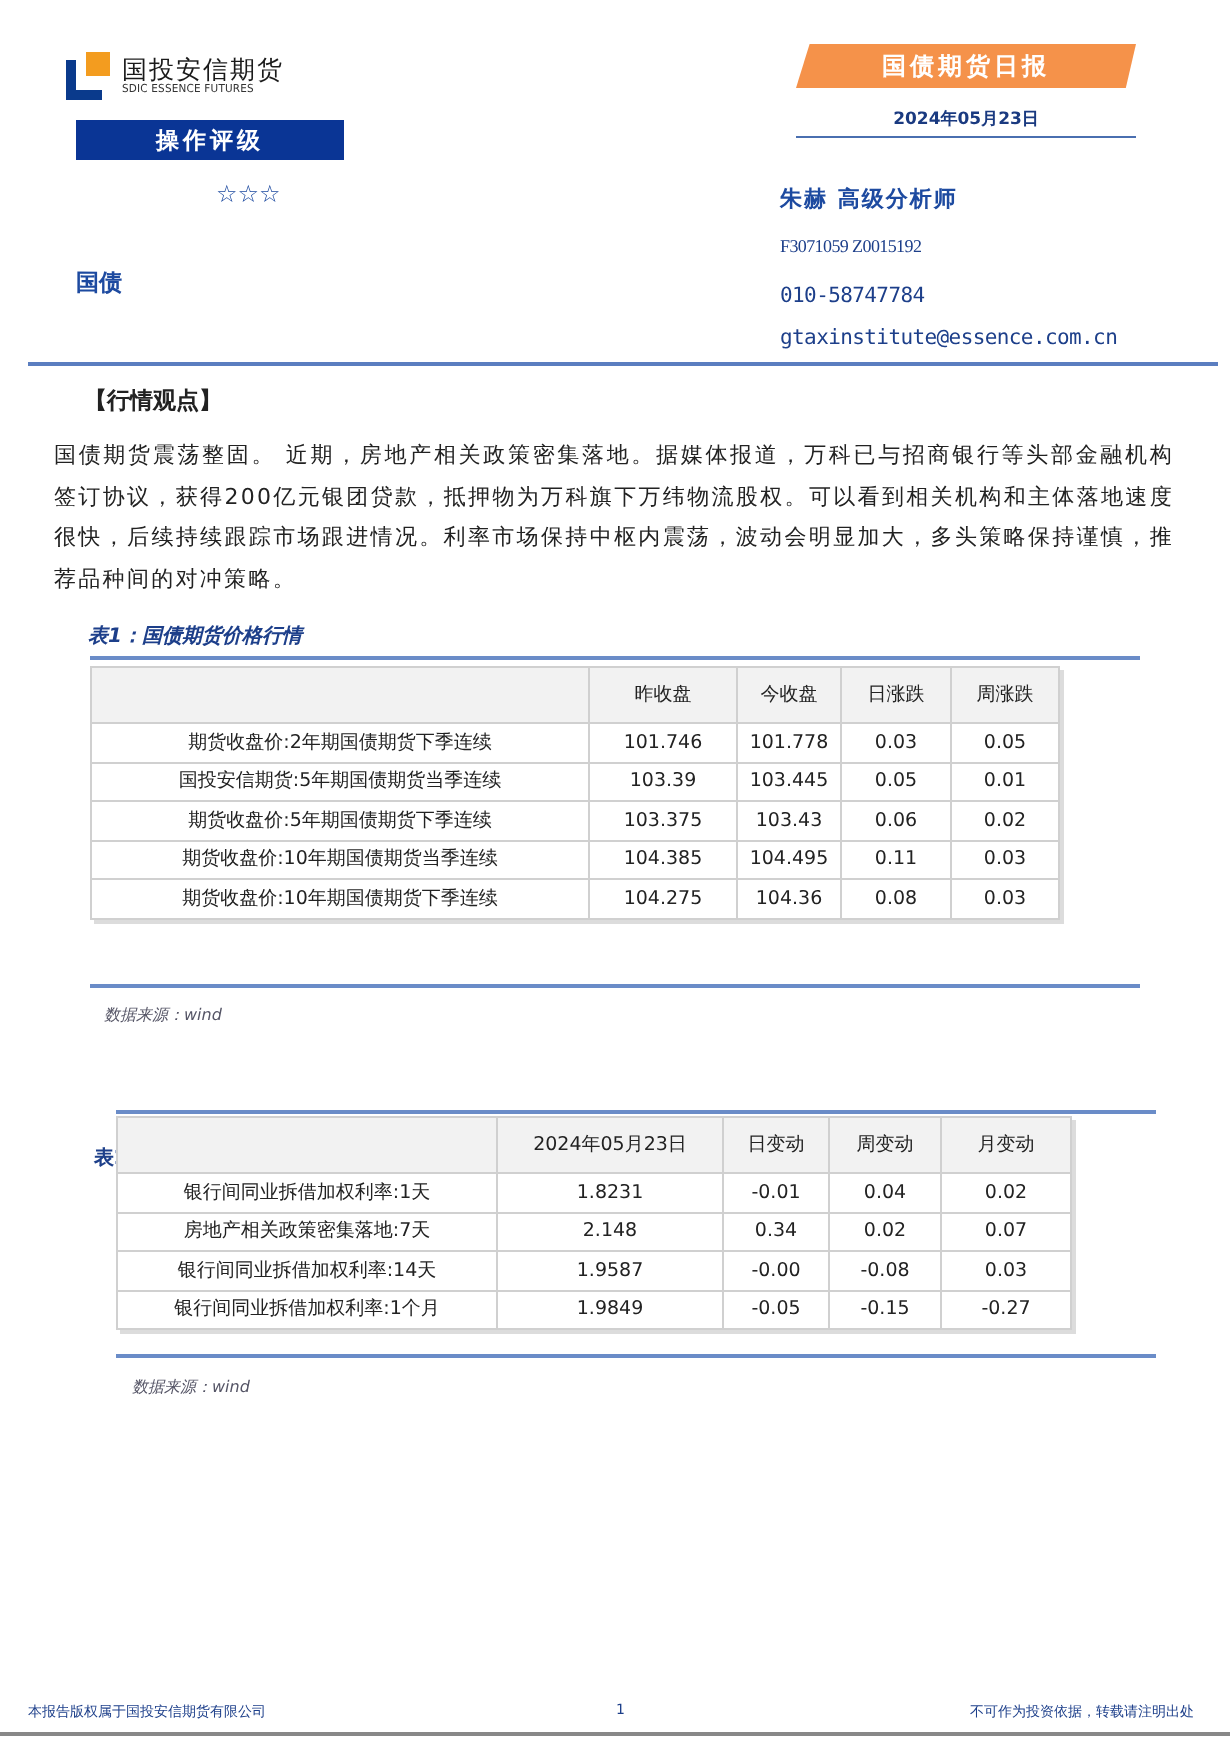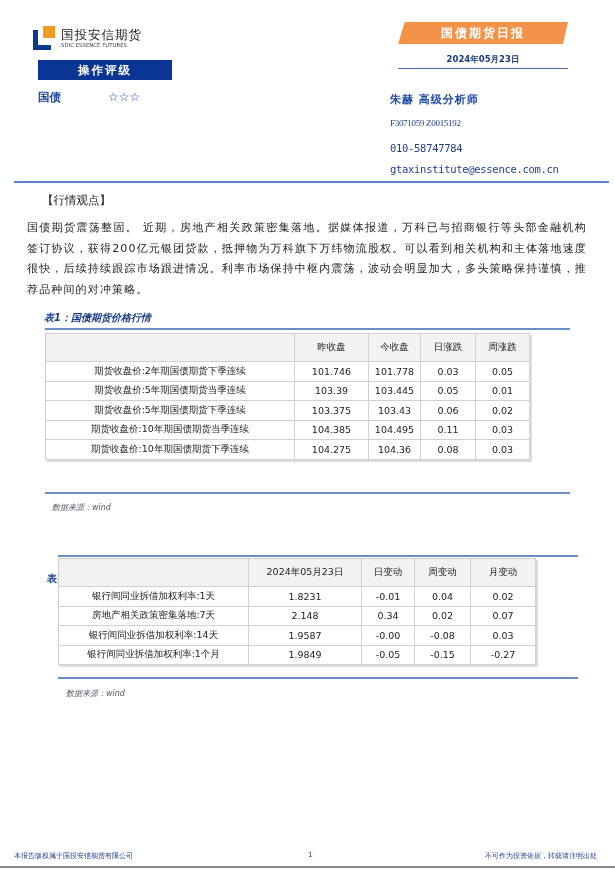--- a/index.html
+++ b/index.html
@@ -10,34 +10,34 @@
   .logo-mark { position: relative; width: 22px; height: 24px; margin-right: 6px; }
   .logo-mark .blue2 { position: absolute; left: 0; top: 4px; width: 5px; height: 20px; background: #0a3a8c; }
   .logo-mark .blue3 { position: absolute; left: 0; top: 19px; width: 18px; height: 5px; background: #0a3a8c; }
   .logo-mark .orange { position: absolute; left: 10px; top: 0; width: 12px; height: 12px; background: #f39c1f; }
   .logo-text { display: flex; flex-direction: column; }
   .logo-cn { font-size: 12.5px; color: #1a1a1a; letter-spacing: 1px; line-height: 14px; }
   .logo-en { font-size: 5.5px; color: #333; letter-spacing: 0.1px; line-height: 7px; transform: scaleX(0.95); transform-origin: left; }
 
   .rating-bar { position: absolute; left: 38px; top: 60px; width: 134px; height: 20px; background: #0a3595; color: #fff; font-size: 11.5px; font-weight: bold; text-align: center; line-height: 20px; letter-spacing: 2px; }
   .rating-row { position: absolute; left: 38px; top: 90px; width: 150px; display: flex; font-size: 11.5px; font-weight: bold; color: #1d4aa0; }
-  .rating-label { width: 70px; }
+  .rating-label { width: 70px; margin-top: 44px; }
   .rating-stars { letter-spacing: 0px; font-weight: normal; font-size: 12px; }
 
   .report-banner { position: absolute; left: 398px; top: 22px; width: 170px; height: 22px; background: #f5924a; color: #fff; font-size: 12px; font-weight: bold; text-align: center; line-height: 22px; letter-spacing: 2px; clip-path: polygon(4% 0, 100% 0, 97% 100%, 0 100%); }
   .report-date { position: absolute; left: 398px; top: 54px; width: 170px; text-align: center; font-size: 8.5px; font-weight: bold; color: #1a3a80; }
   .report-date-line { position: absolute; left: 398px; top: 68px; width: 170px; height: 1px; background: #4a6fb0; }
 
   .analyst { position: absolute; left: 390px; top: 92px; font-size: 11px; font-weight: bold; color: #1d4aa0; letter-spacing: 1px; }
   .licenses { position: absolute; left: 390px; top: 118px; font-size: 9px; color: #1d3f8a; font-family: Liberation Serif, serif; letter-spacing: -0.3px; }
   .phone { position: absolute; left: 390px; top: 142px; font-size: 10.5px; color: #1d3f8a; font-family: "DejaVu Sans Mono", monospace; letter-spacing: -0.3px; }
   .email { position: absolute; left: 390px; top: 163px; font-size: 10.5px; color: #1d3f8a; font-family: "DejaVu Sans Mono", monospace; letter-spacing: -0.3px; }
   .header-rule { position: absolute; left: 14px; top: 181px; width: 595px; height: 2px; background: #5b7ec0; }
 
-  .section-title { position: absolute; left: 42px; top: 193px; font-size: 11.5px; font-weight: normal; color: #222; }
+  .section-title { position: absolute; left: 42px; top: 193px; font-size: 11.5px; font-weight: bold; color: #222; }
   .paragraph { position: absolute; left: 27px; top: 218px; width: 560px; font-size: 11px; line-height: 20.5px; color: #222; letter-spacing: 1.15px; text-align: justify; }
 
   .table-caption { position: absolute; font-size: 10px; font-weight: bold; color: #1d3f8a; }
   .t1-caption { left: 44px; top: 311px; font-style: italic; }
   .t2-caption { left: 47px; top: 538px; margin-top: 34px; }
   .rule { position: absolute; height: 1.5px; background: #6a8cc8; }
 
   table.data { position: absolute; border-collapse: collapse; font-size: 9.5px; color: #222; box-shadow: 2px 2px 0 #dcdcdc; padding-left: 16px; }
   table.data th, table.data td { border: 1px solid #d0d0d0; text-align: center; font-weight: normal; }
   table.data th { background: #f2f2f2; }
@@ -108,21 +108,21 @@
   </thead>
   <tbody>
     <tr>
       <td>期货收盘价:2年期国债期货下季连续</td>
       <td>101.746</td>
       <td>101.778</td>
       <td>0.03</td>
       <td>0.05</td>
     </tr>
     <tr>
-      <td>期货收盘价:5年期国债期货当季连续</td>
+      <td>国投安信期货:5年期国债期货当季连续</td>
       <td>103.39</td>
       <td>103.445</td>
       <td>0.05</td>
       <td>0.01</td>
     </tr>
     <tr>
       <td>期货收盘价:5年期国债期货下季连续</td>
       <td>103.375</td>
       <td>103.43</td>
       <td>0.06</td>

